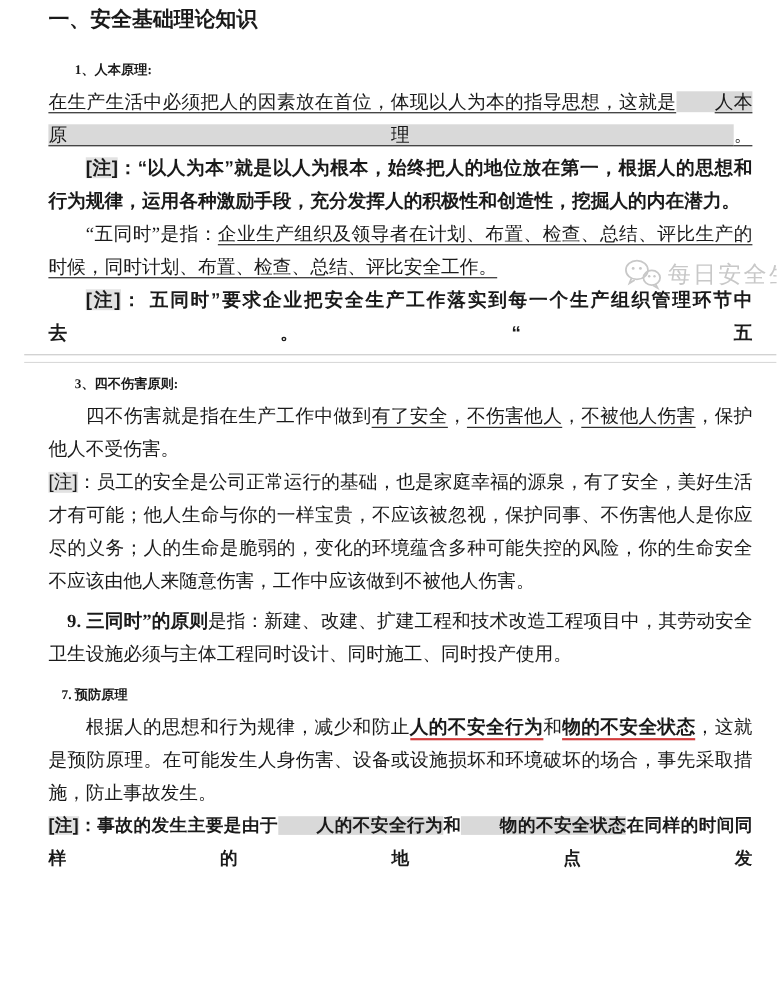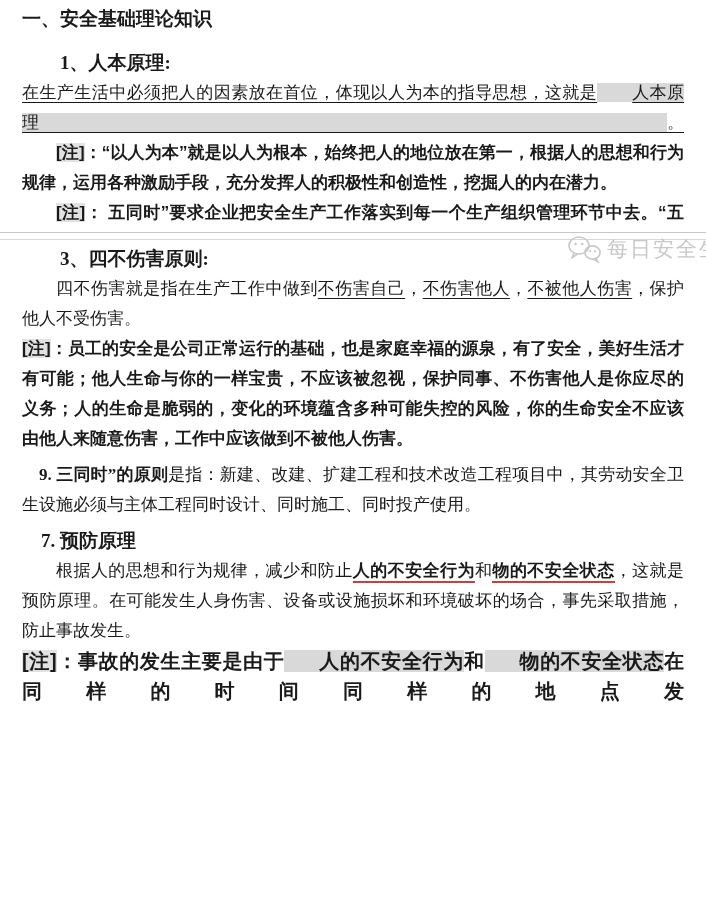--- a/index.html
+++ b/index.html
@@ -1,32 +1,32 @@
 <!DOCTYPE html>
 <html><head>
 <meta charset="utf-8">
 <style>
   html,body { margin:0; padding:0; }
   body {
     width:706px; height:903px; overflow:hidden; position:relative;
     background:#ffffff; color:#1a1a1a;
     font-family:"Liberation Serif","DejaVu Serif",serif;
   }
-  .page { padding:6px 22px 0 22px; }
+  .page { padding:6px 22px 0 22px;margin-left:22px; }
   p { margin:0; font-size:17px; line-height:30px; text-align:justify; }
   .title {
     font-family:"Liberation Sans","DejaVu Sans",sans-serif;
     font-size:19px; font-weight:bold; line-height:26px; margin:0 0 16px 0;
   }
-  .hd { font-weight:bold; font-size:19px; line-height:30px; margin:4px 0 0 0; }
+  .hd { font-weight:bold; font-size:12px; line-height:30px; margin:4px 0 0 0; }
   .ind2 { text-indent:2em; }
   .ind1 { text-indent:1em; }
   .note { font-family:"Liberation Sans","DejaVu Sans",sans-serif; font-weight:bold; }
-  .note-light { font-family:"Liberation Sans","DejaVu Sans",sans-serif; font-weight:bold; }
-  .note-last { font-size:20px; }
+  .note-light { font-family:"Liberation Sans","DejaVu Sans",sans-serif; font-weight:normal; }
+  .note-last { font-size:16px; }
   .u { text-decoration:underline; text-underline-offset:4px; }
   .redu {
     font-family:"Liberation Sans","DejaVu Sans",sans-serif; font-weight:bold;
     border-bottom:2px solid #d23c3c; padding-bottom:1px;
   }
   .hl { background:#d9d9d9;padding-left:35px; }
   .taghl { background:#e2e2e2; }
   .jlast { text-align-last:justify; }
   .pagebreak {
     margin:4px -22px 4px -22px; height:6px; background:#ffffff;
@@ -44,27 +44,28 @@
 <body>
 
 <div class="page">
 
   <p class="title">一、安全基础理论知识</p>
 
   <p class="hd ind2">1、人本原理:</p>
   <p class="jlast"><span class="u"><span>在生产生活中必须把人的因素放在首位，体现以人为本的指导思想，这就是</span><span class="hl">人本原理</span><span>。</span></span></p>
   <p class="note ind2"><span class="taghl">[注]</span><span>：</span><span>“以人为本”就是以人为根本，始终把人的地位放在第一，根据人的思想和行为规律，运用各种激励手段，充分发挥人的积极性和创造性，挖掘人的内在潜力。</span></p>
 
+  <p class="ind2"><span>“五同时”是指：</span><span class="u">企业生产组织及领导者在计划、布置、检查、总结、评比生产的时候，同时计划、布置、检查、总结、评比安全工作。</span></p>
   <p class="note ind2 jlast"><span class="taghl">[注]</span><span>：</span><span> 五同时”要求企业把安全生产工作落实到每一个生产组织管理环节中去。“五</span></p>
 
   <div class="pagebreak"></div>
 
 
   <p class="hd ind2">3、四不伤害原则:</p>
-  <p class="ind2"><span>四不伤害就是指在生产工作中做到</span><span class="u">不伤害自己</span><span>，</span><span class="u">不伤害他人</span><span>，</span><span class="u">不被他人伤害</span><span>，保护他人不受伤害。</span></p>
+  <p class="ind2"><span>四不伤害就是指在生产工作中做到</span><span class="u">有了安全</span><span>，</span><span class="u">不伤害他人</span><span>，</span><span class="u">不被他人伤害</span><span>，保护他人不受伤害。</span></p>
   <p class="note-light" style="font-size:17px;"><span class="taghl">[注]</span><span>：</span><span>员工的安全是公司正常运行的基础，也是家庭幸福的源泉，有了安全，美好生活才有可能；他人生命与你的一样宝贵，不应该被忽视，保护同事、不伤害他人是你应尽的义务；人的生命是脆弱的，变化的环境蕴含多种可能失控的风险，你的生命安全不应该由他人来随意伤害，工作中应该做到不被他人伤害。</span></p>
 
   <p class="ind1 mt6"><span style="font-weight:bold;">9. 三同时”的原则</span><span>是指：新建、改建、扩建工程和技术改造工程项目中，其劳动安全卫生设施必须与主体工程同时设计、同时施工、同时投产使用。</span></p>
 
   <p class="hd ind1 mt6">7.  预防原理</p>
   <p class="ind2"><span>根据人的思想和行为规律，减少和防止</span><span class="redu">人的不安全行为</span><span>和</span><span class="redu">物的不安全状态</span><span>，这就是预防原理。在可能发生人身伤害、设备或设施损坏和环境破坏的场合，事先采取措施，防止事故发生。</span></p>
   <p class="note note-last jlast"><span class="taghl">[注]</span><span>：</span><span>事故的发生主要是由于</span><span class="hl">人的不安全行为</span><span>和</span><span class="hl">物的不安全状态</span><span>在同样的时间同样的地点发</span></p>
 
 </div>
 

